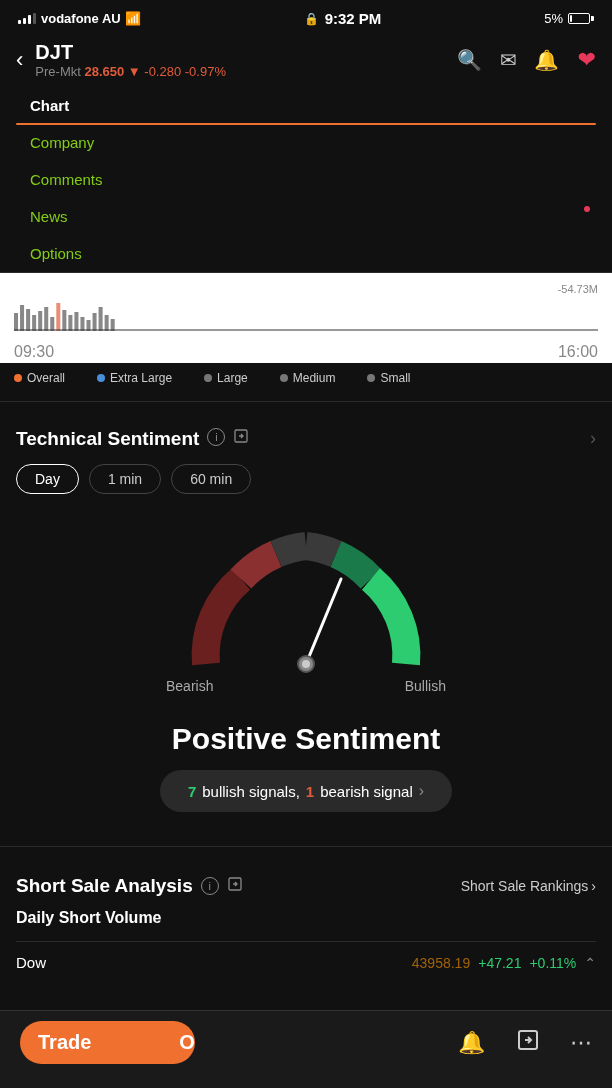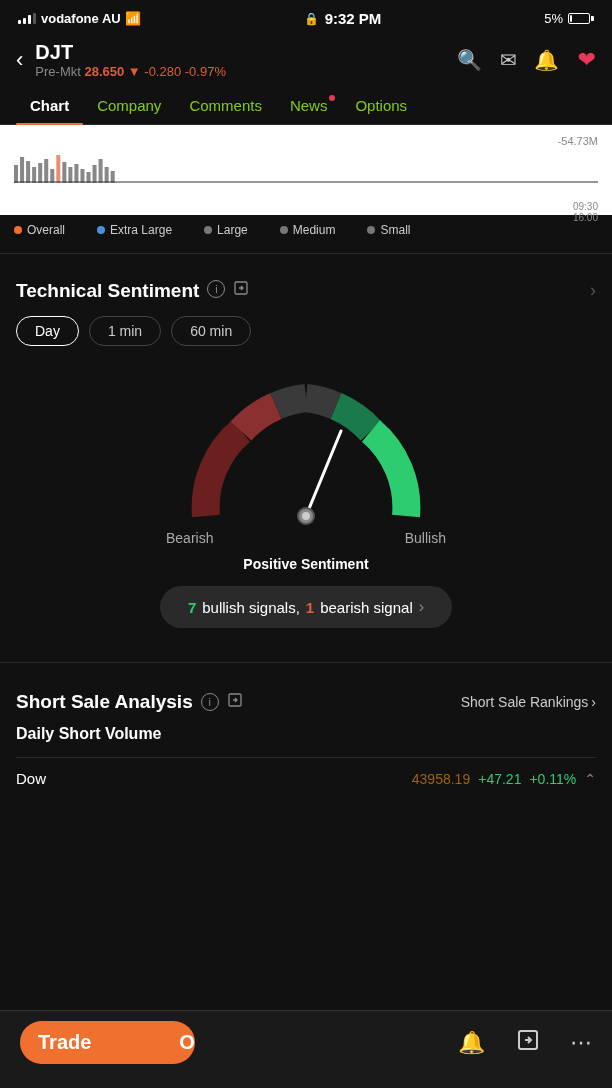--- a/index.html
+++ b/index.html
@@ -54,20 +54,21 @@
     .header-icon { font-size: 20px; color: #ccc; cursor: pointer; }
     .heart-icon { font-size: 22px; color: #e8385a; cursor: pointer; }
     .search-icon-header { font-size: 20px; color: #ccc; cursor: pointer; }
 
     
     .nav-tabs {
       display: flex;
       border-bottom: 1px solid #2a2a2a;
       padding: 0 16px;
       background: #111;
+      flex-direction: column;
     }
     .nav-tab {
       padding: 10px 14px 10px;
       font-size: 15px;
       color: #84cc16;
       cursor: pointer;
       position: relative;
     }
     .nav-tab.active {
       color: #ffffff;
@@ -102,24 +103,23 @@
       text-align: right;
     }
     .chart-y-label {
       font-size: 11px;
       color: #888;
       padding: 0 14px;
     }
     .chart-x-labels {
       display: flex;
       justify-content: space-between;
-      padding: 18px 14px;
-      font-size: 10px;
+      padding: 12px 14px;
+      font-size: 16px;
       color: #888;
-      flex-direction: column;
     }
     .chart-line-container {
       padding: 0 14px;
       position: relative;
       height: 36px;
     }
     .chart-svg { width: 100%; height: 36px; }
 
     
     .legend {
@@ -218,23 +218,23 @@
       display: flex;
       justify-content: space-between;
       width: 280px;
       margin-top: 4px;
     }
     .gauge-label {
       font-size: 14px;
       color: #aaa;
     }
     .sentiment-label {
-      font-size: 14px;
+      font-size: 30px;
       font-weight: 700;
-      margin-top: 10px;
+      margin-top: 28px;
       text-align: center;
     }
 
     
     .signals-btn {
       margin-top: 14px;
       background: #2a2a2a;
       border-radius: 22px;
       padding: 12px 28px;
       display: flex;

